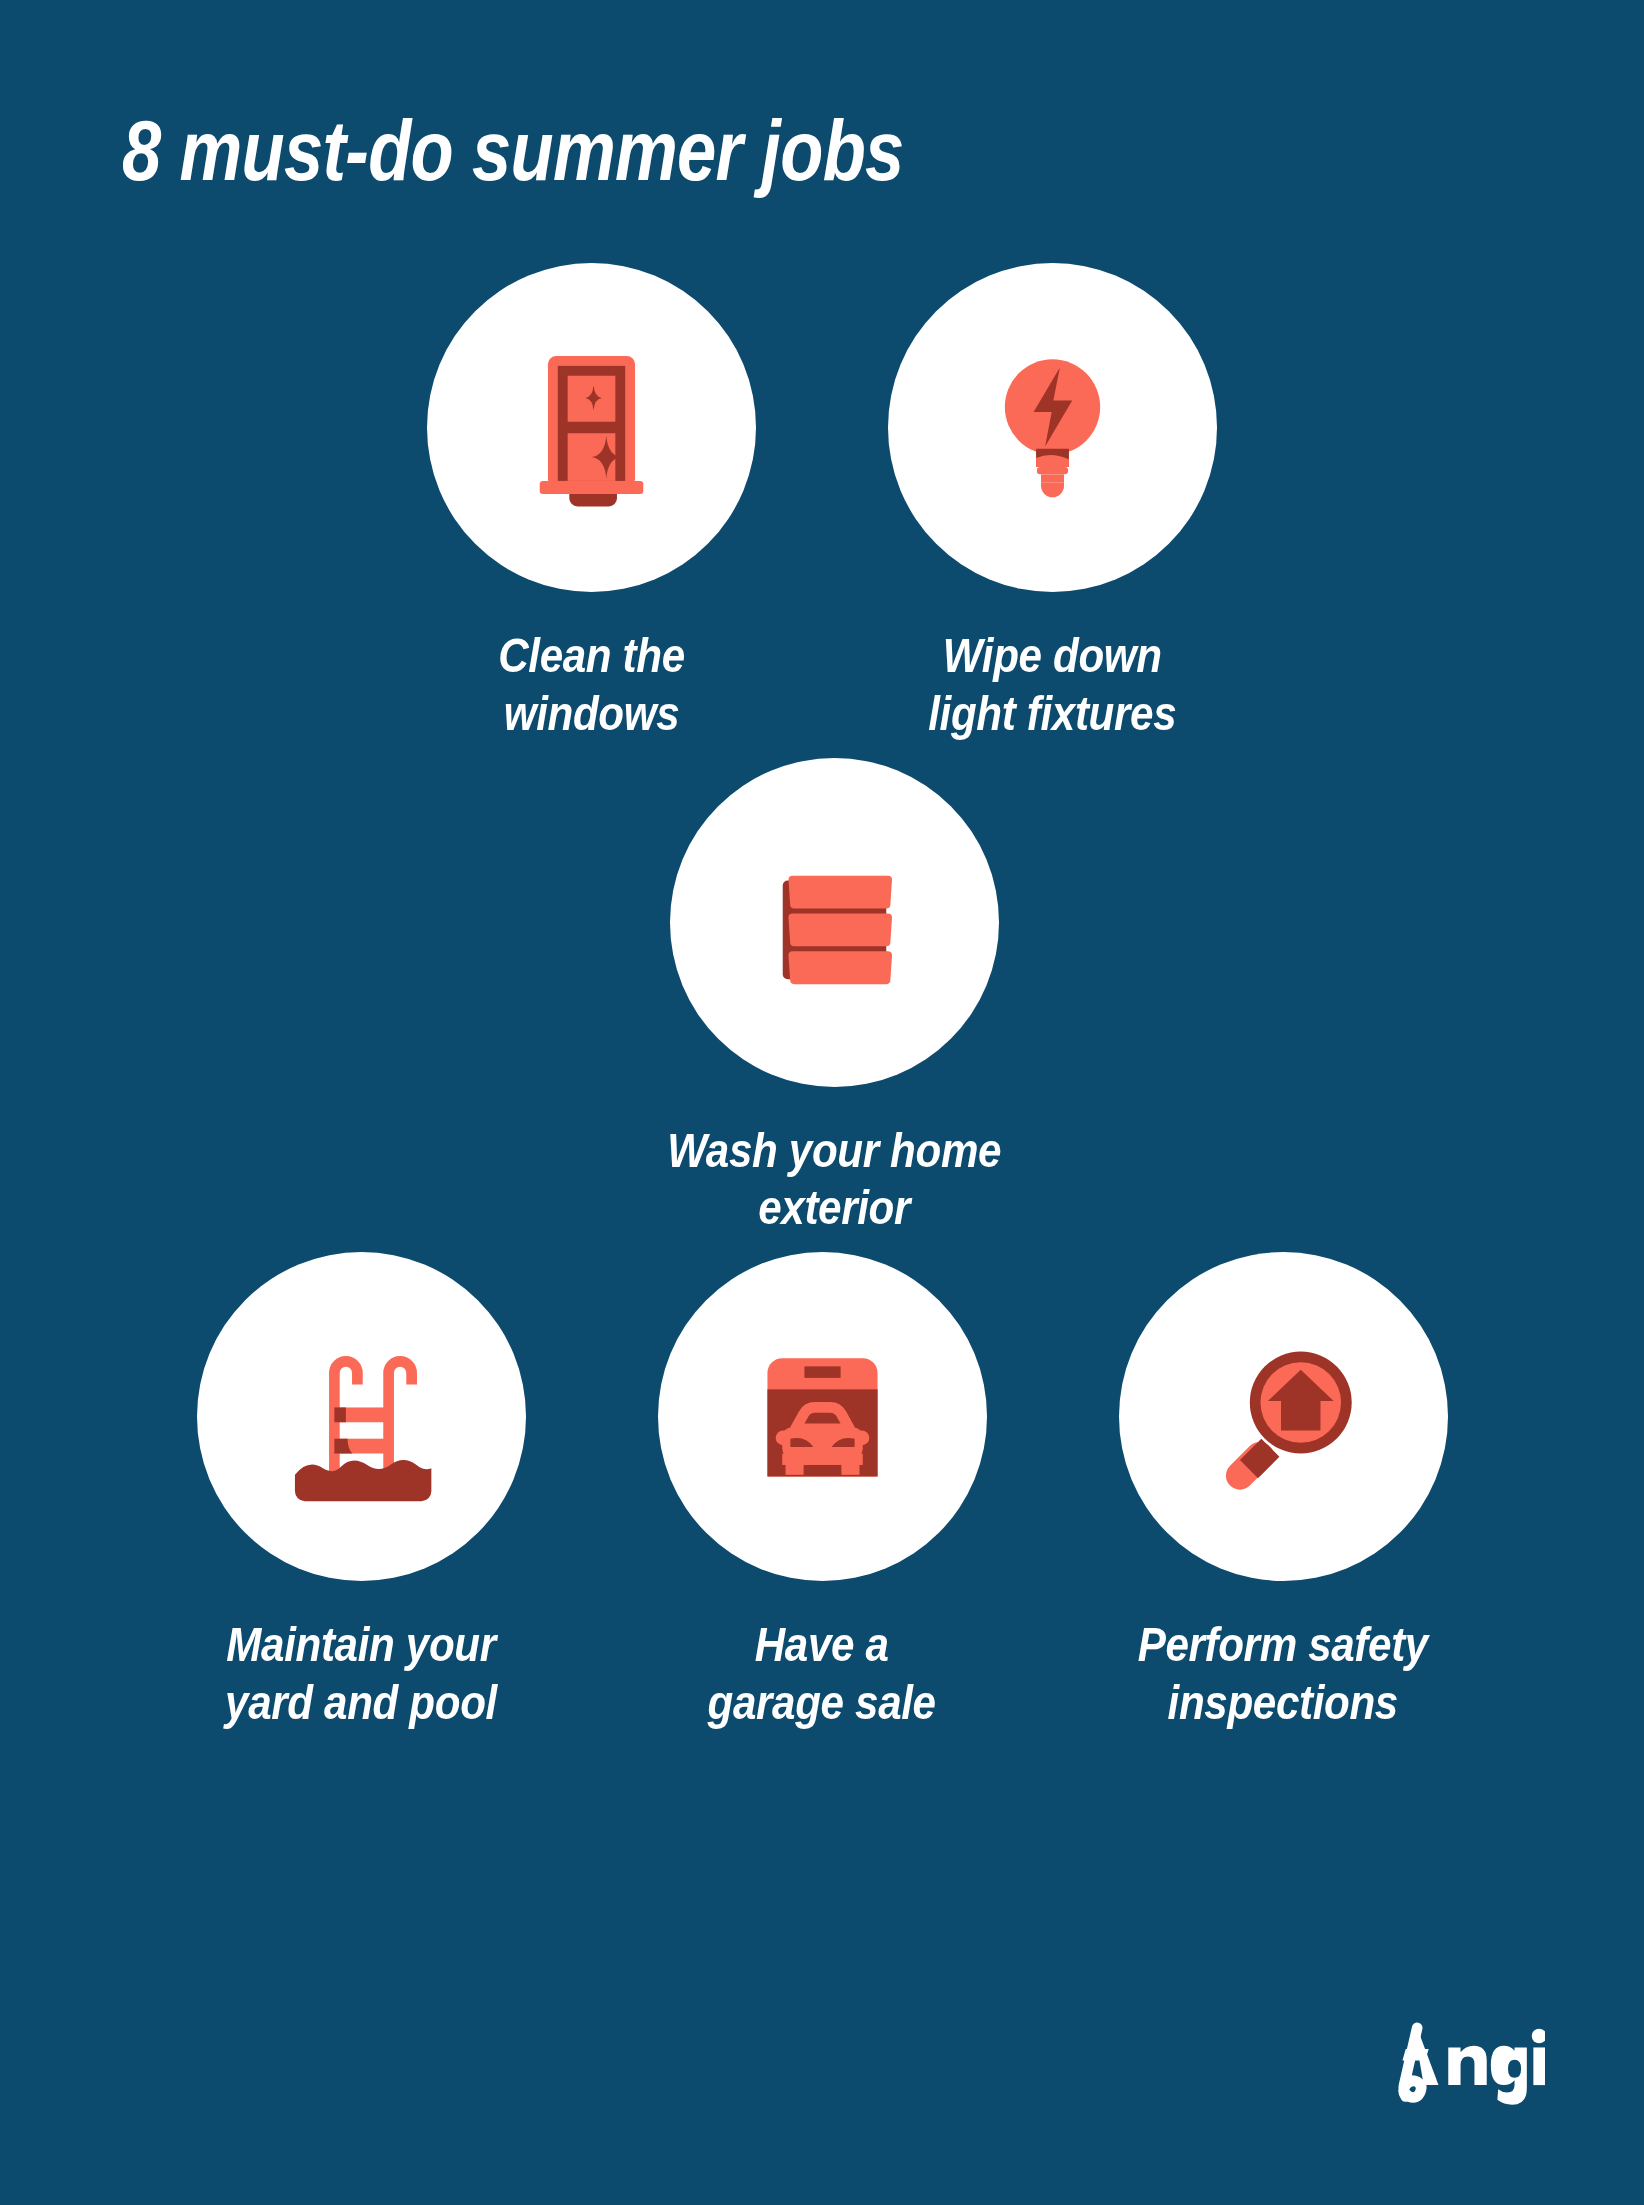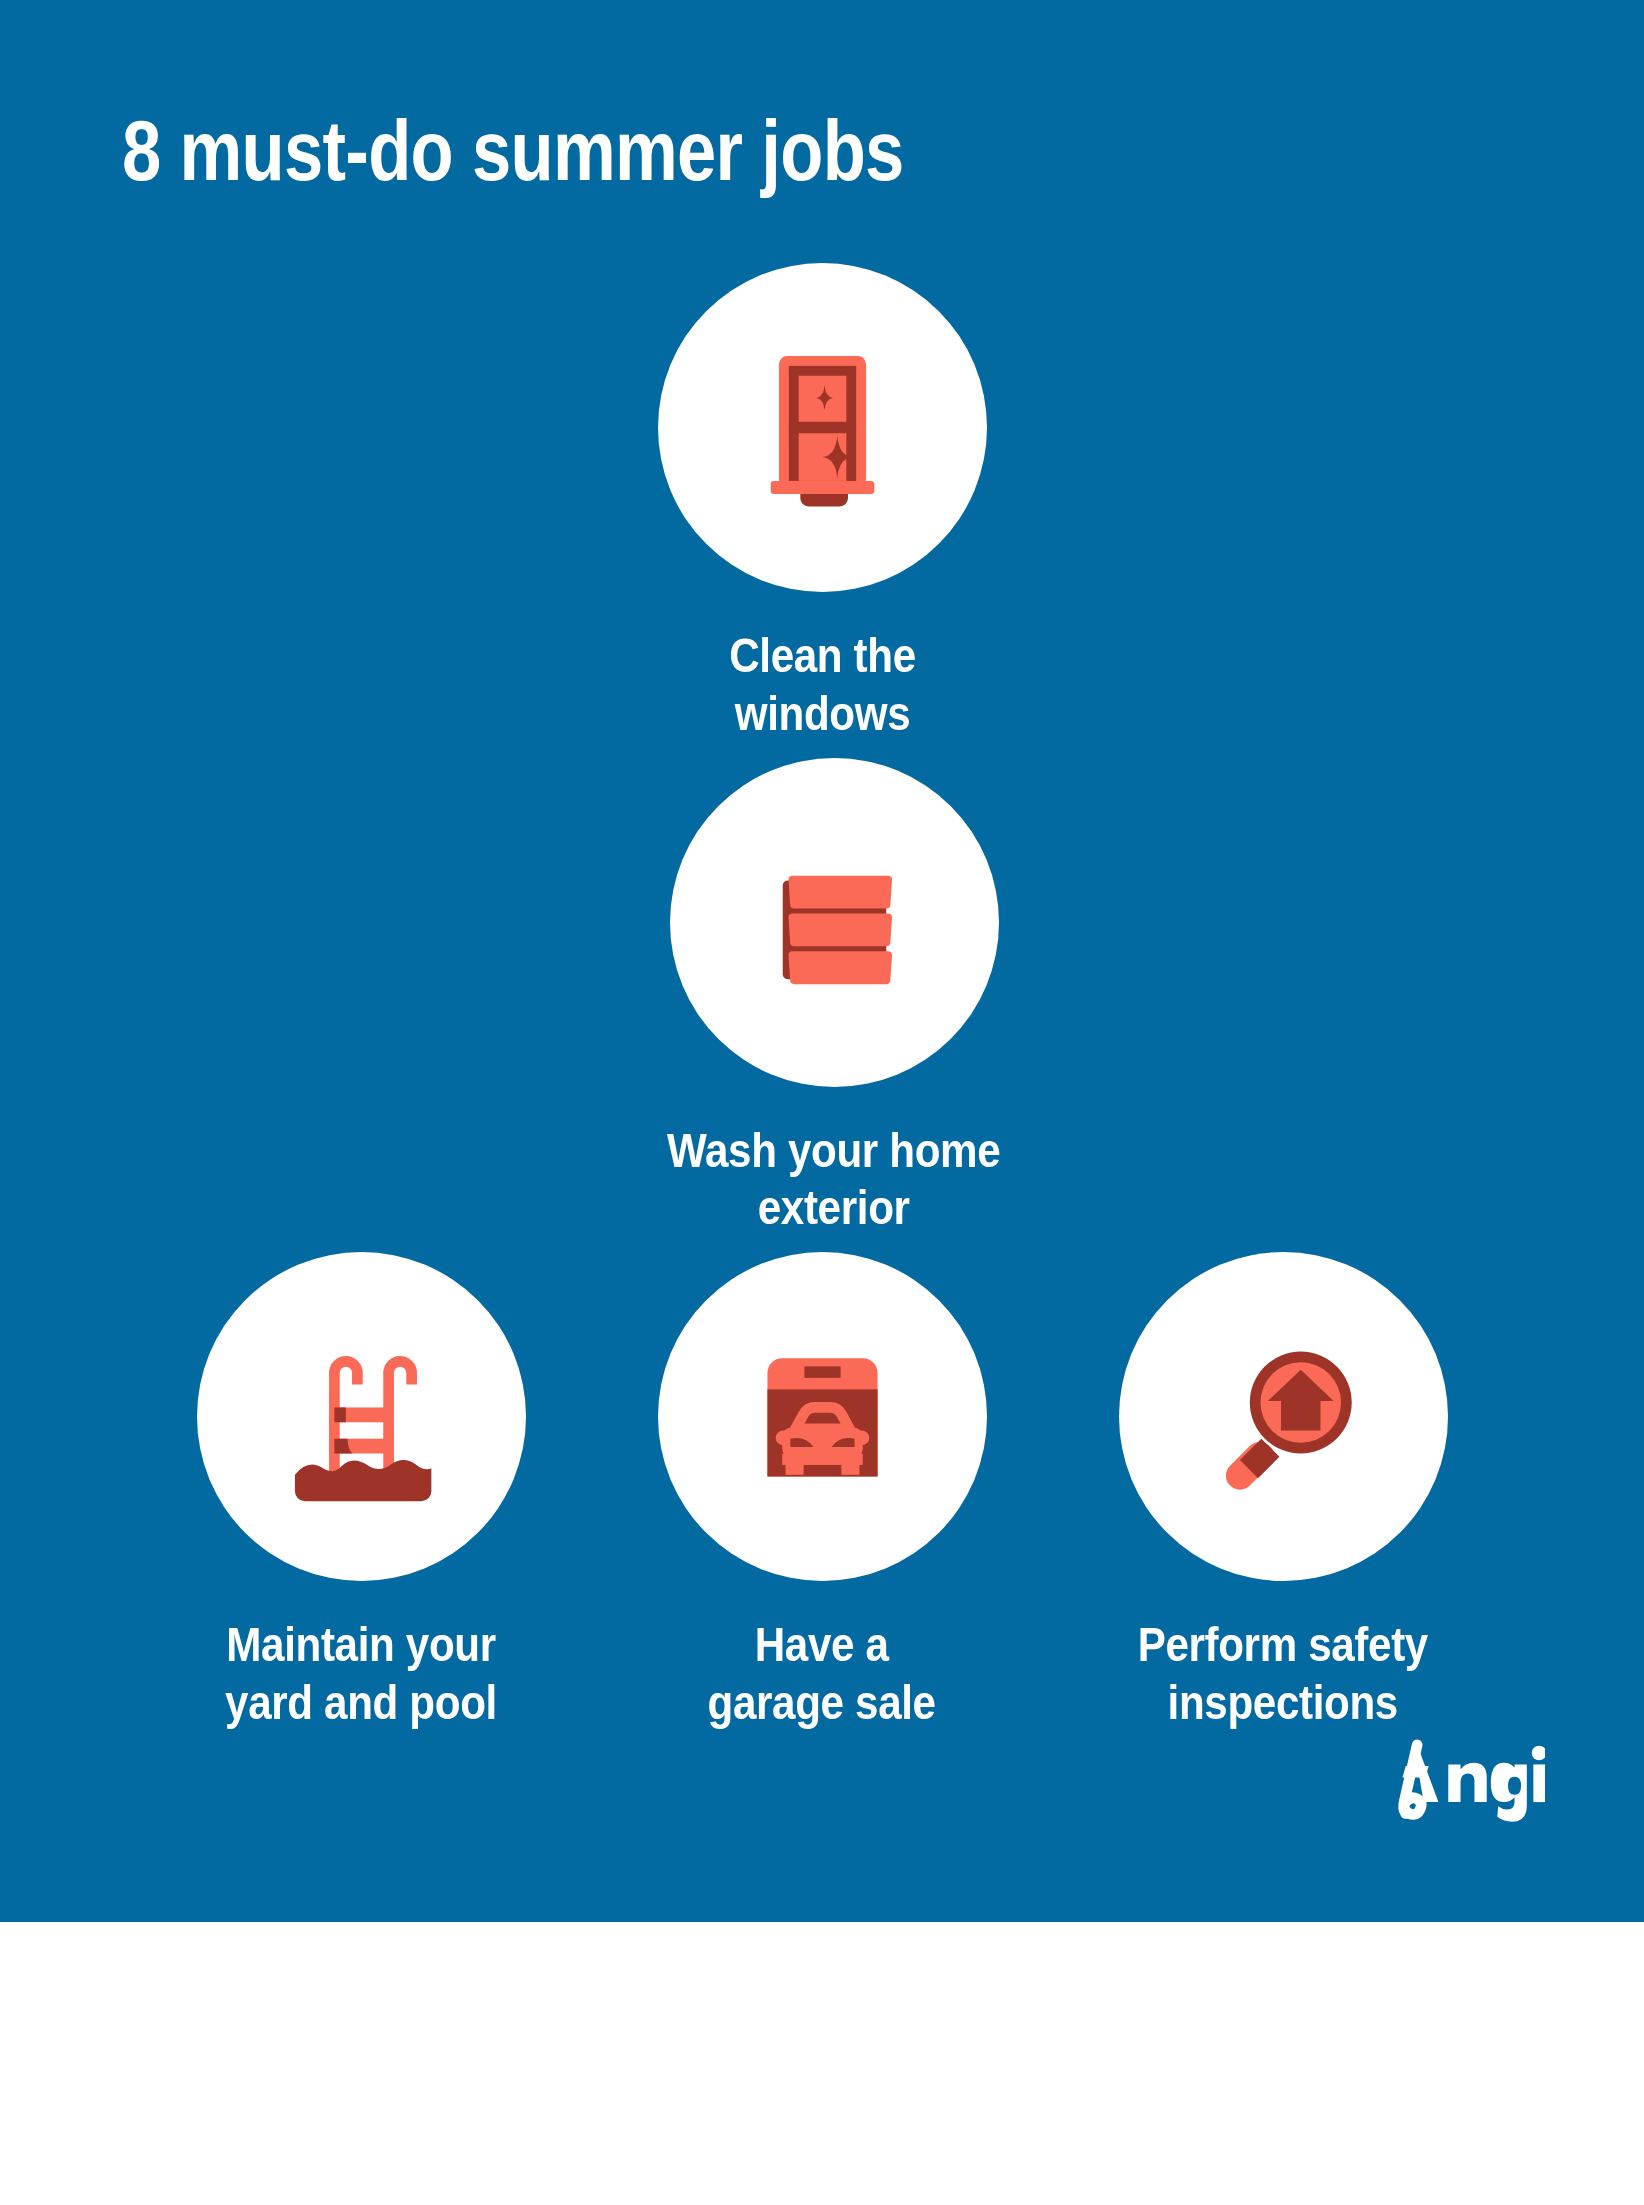--- a/index.html
+++ b/index.html
@@ -3,25 +3,26 @@
 <meta charset="utf-8">
 <style>
   html, body {
     margin: 0;
     padding: 0;
     background: #ffffff;
   }
   #poster {
     position: relative;
     width: 1644px;
-    height: 1922px;
-    background: #0369a1;
+    height: 2205px;
+    background: #0c4a6e;
     overflow: hidden;
     font-family: "Liberation Sans", sans-serif;
     box-sizing: border-box;
+    font-style: italic;
   }
   #poster-title {
     position: absolute;
     left: 122px;
     top: 107px;
     font-size: 86px;
     font-weight: bold;
     color: #FFFFFF;
     letter-spacing: -0.8px;
     line-height: 1;
@@ -105,20 +106,39 @@
             </svg>
           </span>
         </div>
         <div class="caption">
           <div>Clean the</div>
           <div>windows</div>
         </div>
       </div>
 
 
+      <div class="cell">
+        <div class="circle">
+          <span>
+            <svg width="189" height="189" viewBox="0 0 230 230">
+              <circle cx="115" cy="90" r="58" fill="#FB6A56"></circle>
+              <path d="M124 42 L92 96 h22 l-8 42 l33 -56 h-23 z" fill="#9E3328"></path>
+              <path d="M95 141 h40 v22 h-40 z" fill="#9E3328"></path>
+              <path d="M95 152 q20 -8 40 2 v9 h-40 z" fill="#FB6A56"></path>
+              <rect x="96" y="163" width="38" height="9" rx="4" fill="#FB6A56"></rect>
+              <rect x="101" y="172" width="28" height="10" fill="#FB6A56"></rect>
+              <path d="M101 182 h28 v4 a14 14 0 0 1 -28 0 z" fill="#FB6A56"></path>
+            </svg>
+          </span>
+        </div>
+        <div class="caption">
+          <div>Wipe down</div>
+          <div>light fixtures</div>
+        </div>
+      </div>
 
     </div>
 
     <div class="row row-2">
 
       <div class="cell">
         <div class="circle">
           <span>
             <svg width="189" height="189" viewBox="0 0 230 230">
               <rect x="52" y="64" width="126" height="120" rx="6" fill="#9E3328"></rect>

